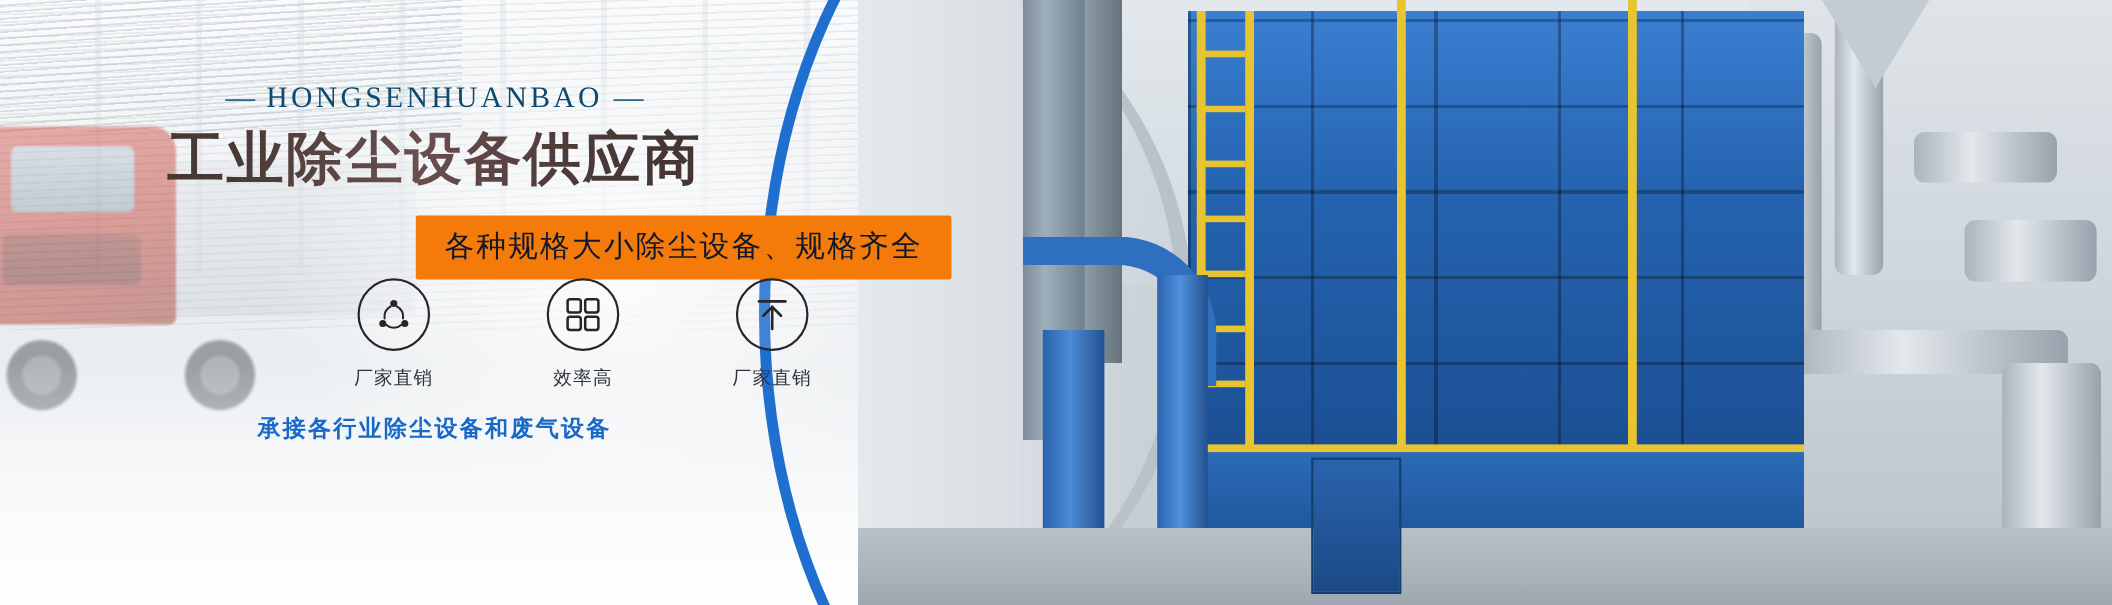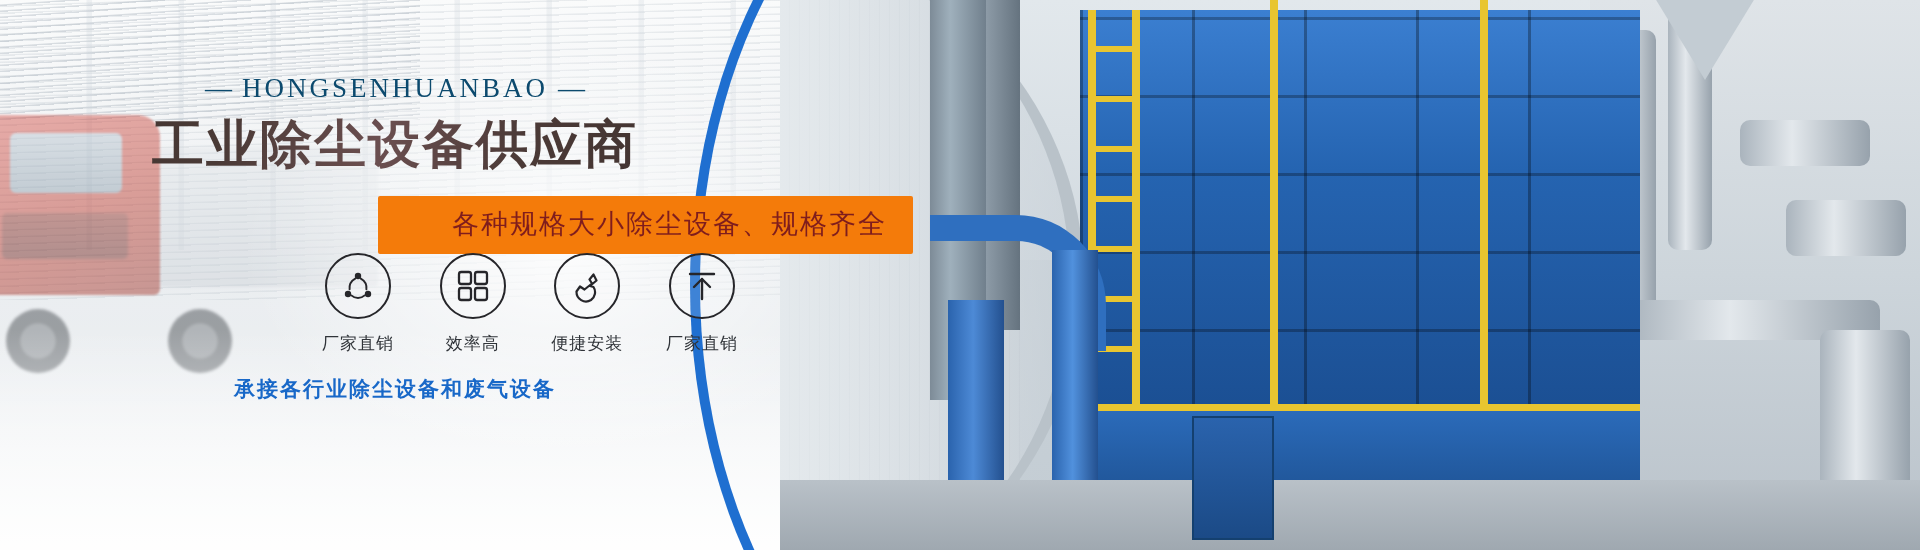--- a/index.html
+++ b/index.html
@@ -214,23 +214,22 @@
     font-family:Liberation Mono, monospace;
   }
 
   .subbar{
     position:absolute;left:378px;top:196px;
     background:#f47b0a;
     padding:10px 26px 12px 26px;
     border-radius:2px;
   }
   .subbar span{
-    color:#7f1d1d;font-size:27px;letter-spacing:2px;white-space:nowrap;
+    color:#0f172a;font-size:27px;letter-spacing:2px;white-space:nowrap;
     font-family:"DejaVu Sans","Liberation Sans",sans-serif;
-    margin-left:48px;
   }
 
   .features{
     position:absolute;left:310px;top:253px;width:440px;
     display:flex;justify-content:space-between;
   }
   .feature{width:96px;text-align:center;}
   .feat-circle{
     width:62px;height:62px;margin:0 auto;border-radius:50%;
     border:2px solid #26262a;
@@ -349,30 +348,20 @@
           <svg width="34" height="34" viewBox="0 0 34 34" aria-hidden="true">
             <rect x="3" y="3" width="12" height="12" rx="2.2" fill="none" stroke="#26262a" stroke-width="2.3"></rect>
             <rect x="19" y="3" width="12" height="12" rx="2.2" fill="none" stroke="#26262a" stroke-width="2.3"></rect>
             <rect x="3" y="19" width="12" height="12" rx="2.2" fill="none" stroke="#26262a" stroke-width="2.3"></rect>
             <rect x="19" y="19" width="12" height="12" rx="2.2" fill="none" stroke="#26262a" stroke-width="2.3"></rect>
           </svg>
         </div>
         <div class="feat-label">效率高</div>
       </div>
 
-      <div class="feature">
-        <div class="feat-circle">
-          <svg width="36" height="36" viewBox="0 0 36 36" aria-hidden="true">
-            <path d="M24.5 6.5 L20.5 11.5 L23 15.5 L15.5 21.5 L11 18.5 L7.5 23.5
-                     a9.5 9.5 0 0 0 14.5 8.5 a9.5 9.5 0 0 0 2.5 -13
-                     L21 18 L27.5 12.5 Z" fill="none" stroke="#26262a" stroke-width="2.2" stroke-linejoin="round" stroke-linecap="round"></path>
-          </svg>
-        </div>
-        <div class="feat-label">便捷安装</div>
-      </div>
 
       <div class="feature">
         <div class="feat-circle">
           <svg width="34" height="34" viewBox="0 0 34 34" aria-hidden="true">
             <line x1="5" y1="5" x2="29" y2="5" stroke="#26262a" stroke-width="2.4" stroke-linecap="round"></line>
             <line x1="17" y1="10" x2="17" y2="30" stroke="#26262a" stroke-width="2.4" stroke-linecap="round"></line>
             <polyline points="9,18 17,10 25,18" fill="none" stroke="#26262a" stroke-width="2.4" stroke-linecap="round" stroke-linejoin="round"></polyline>
           </svg>
         </div>
         <div class="feat-label">厂家直销</div>

